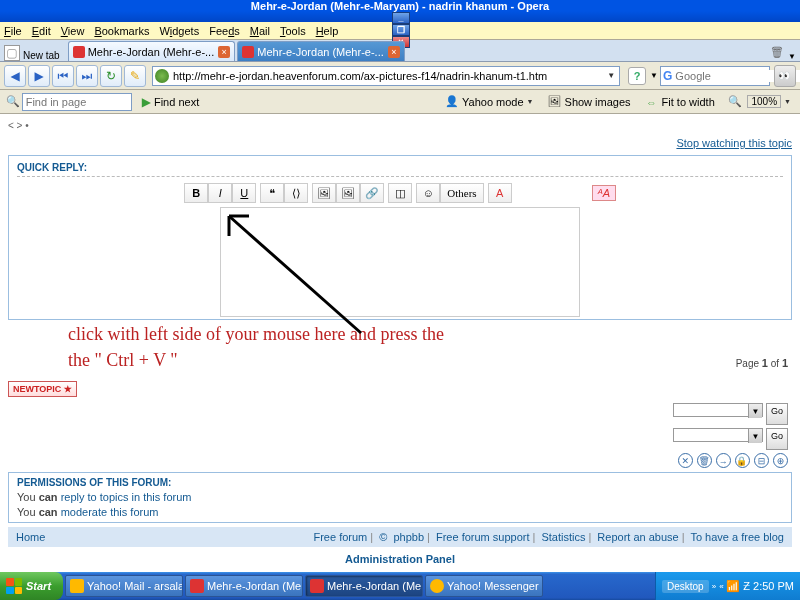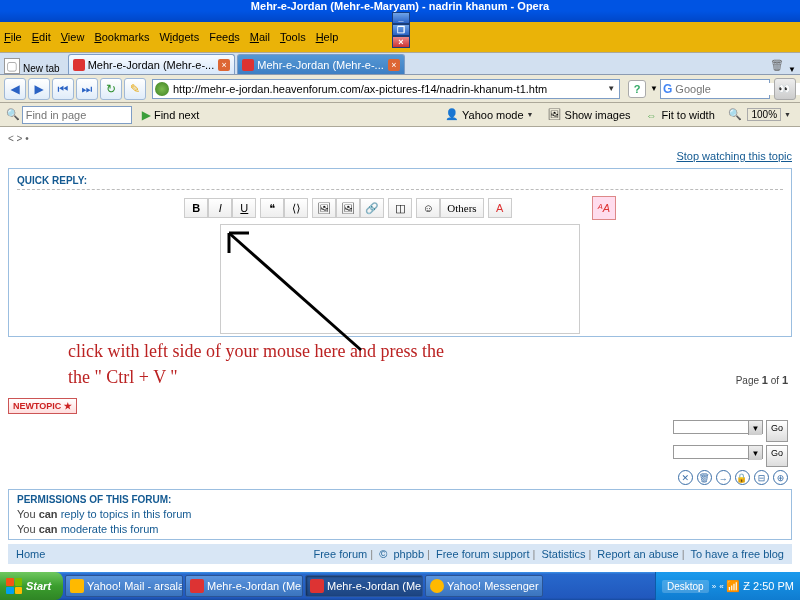--- a/index.html
+++ b/index.html
@@ -3,21 +3,21 @@
 <meta charset="utf-8">
 <style>
 * { margin: 0; padding: 0; box-sizing: border-box; font-family: Tahoma, Arial, sans-serif; font-size: 11px; }
 body { background: #fff; width: 800px; height: 600px; overflow: hidden; position: relative; }
 
 .titlebar { background: linear-gradient(to bottom, #0054e3, #0054e3 50%, #0046c7); color: #fff; height: 22px; display: flex; align-items: center; padding: 0 4px; flex-direction: column; }
 .titlebar .icon { width: 14px; height: 14px; background: #d33; border-radius: 3px; margin-right: 4px; }
 .titlebar .title { flex: 1; font-weight: bold; font-size: 11px; }
 .titlebar .wbtn { width: 18px; height: 16px; background: linear-gradient(#6fa3e8,#2a62c4); border: 1px solid #1a3d7a; margin-left: 2px; display: flex; align-items: center; justify-content: center; color: #fff; font-size: 9px; font-weight: bold; }
 
-.menubar { background: #eab308; height: 18px; display: flex; align-items: center; padding: 15px 4px; border-bottom: 1px solid #aca899; }
+.menubar { background: #fef9c3; height: 18px; display: flex; align-items: center; padding: 8px 4px; border-bottom: 1px solid #aca899; }
 .menubar span { margin-right: 10px; font-size: 11px; }
 .menubar span u { text-decoration: underline; }
 
 .tabbar { background: #d2e0f0; height: 22px; display: flex; align-items: flex-end; padding: 0 4px; border-bottom: 1px solid #8c9bb1; }
 .newtab { width: 16px; height: 16px; border: 1px solid #999; background: #fff; margin-right: 3px; display: inline-flex; align-items: center; justify-content: center; font-size: 12px; color: #999; }
 .tab { background: linear-gradient(#f5faff,#d9e8fa); border: 1px solid #7e9dc5; border-bottom: none; height: 20px; padding: 0 4px; margin-right: 2px; display: flex; align-items: center; font-size: 10px; border-radius: 3px 3px 0 0; }
 .tab.active { background: linear-gradient(#5698d4,#3d7fc4); color: #fff; }
 .tab .x { width: 12px; height: 12px; background: #d63; color: #fff; margin-left: 4px; font-size: 9px; display: flex; align-items: center; justify-content: center; border-radius: 2px; }
 .tab-trash { margin-left: auto; width: 18px; height: 18px; display: flex; align-items: center; justify-content: center; color: #666; }
 
@@ -53,21 +53,21 @@
 
 .outer-border { border: 1px solid #9bbee0; padding: 6px 8px 2px 8px; }
 .qr-title { color: #145a92; font-weight: bold; font-size: 10px; }
 .sep { border-top: 1px dashed #bbb; margin: 3px 0 6px 0; }
 
 .toolbar-row { display: flex; justify-content: center; gap: 4px; margin: 4px 0; }
 .ed-group { display: flex; gap: 0; }
 .ed-btn { width: 24px; height: 20px; border: 1px solid #ccc; background: linear-gradient(#fff,#eee); display: flex; align-items: center; justify-content: center; font-size: 11px; }
 .ed-btn.others { width: auto; padding: 0 6px; font-family: Georgia; }
 .ed-btn .red { color: #d33; }
-.switch-btn { width: 24px; height: 24px; border: 1px solid #d88; background: #fde; color: #d33; font-style: italic; font-size: 11px; display: flex; align-items: center; justify-content: center; }
+.switch-btn { width: 24px; height: 16px; border: 1px solid #d88; background: #fde; color: #d33; font-style: italic; font-size: 11px; display: flex; align-items: center; justify-content: center; }
 .toolbar-right { display: flex; gap: 80px; align-items: center; }
 
 .editor-box { position: relative; width: 360px; height: 110px; border: 1px solid #ccc; background: #fff; margin: 0 auto; }
 .arrow-svg { position: absolute; top: 0; left: 0; }
 
 .instruction { color: #b22; font-size: 18px; font-family: Georgia, serif; margin: 4px 0 0 60px; line-height: 1.2; }
 
 .newtopic-btn { display: inline-block; border: 1px solid #c55; background: linear-gradient(#fff,#fdd); padding: 2px 4px; font-size: 9px; color: #c22; font-weight: bold; margin-top: 10px; }
 .paging { float: right; font-size: 10px; color: #444; margin-top: -14px; margin-right: 4px; }
 

